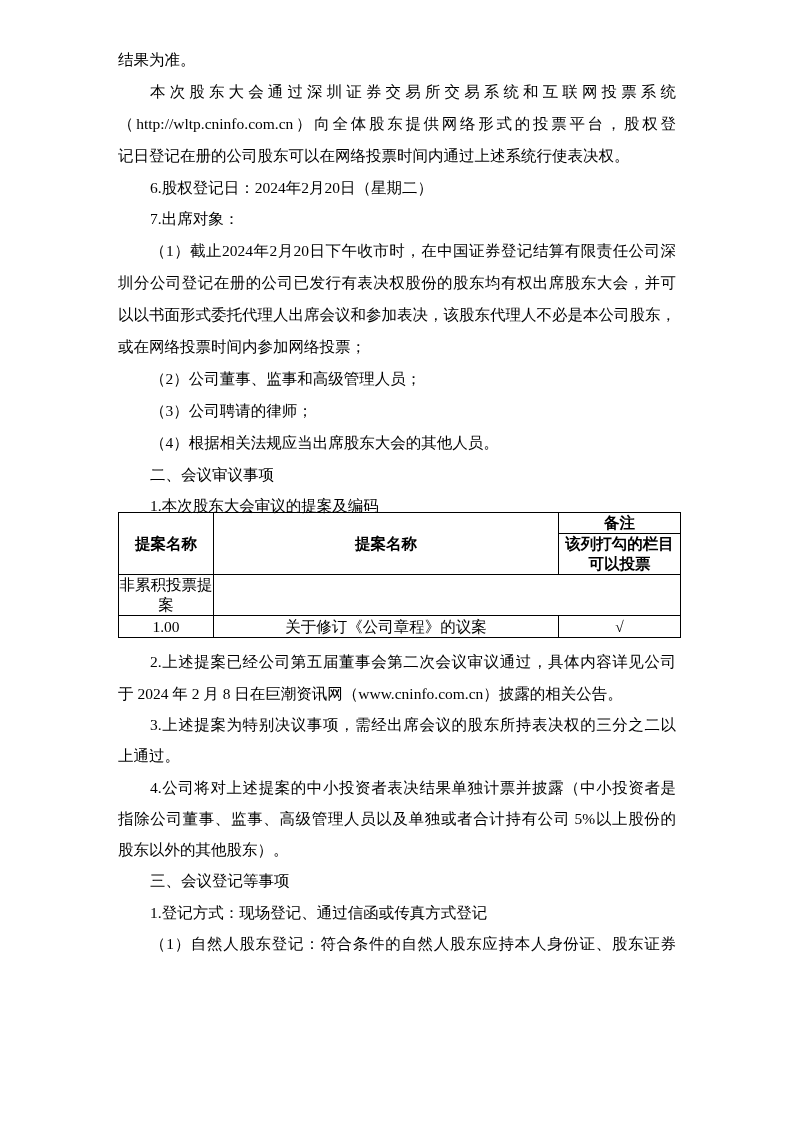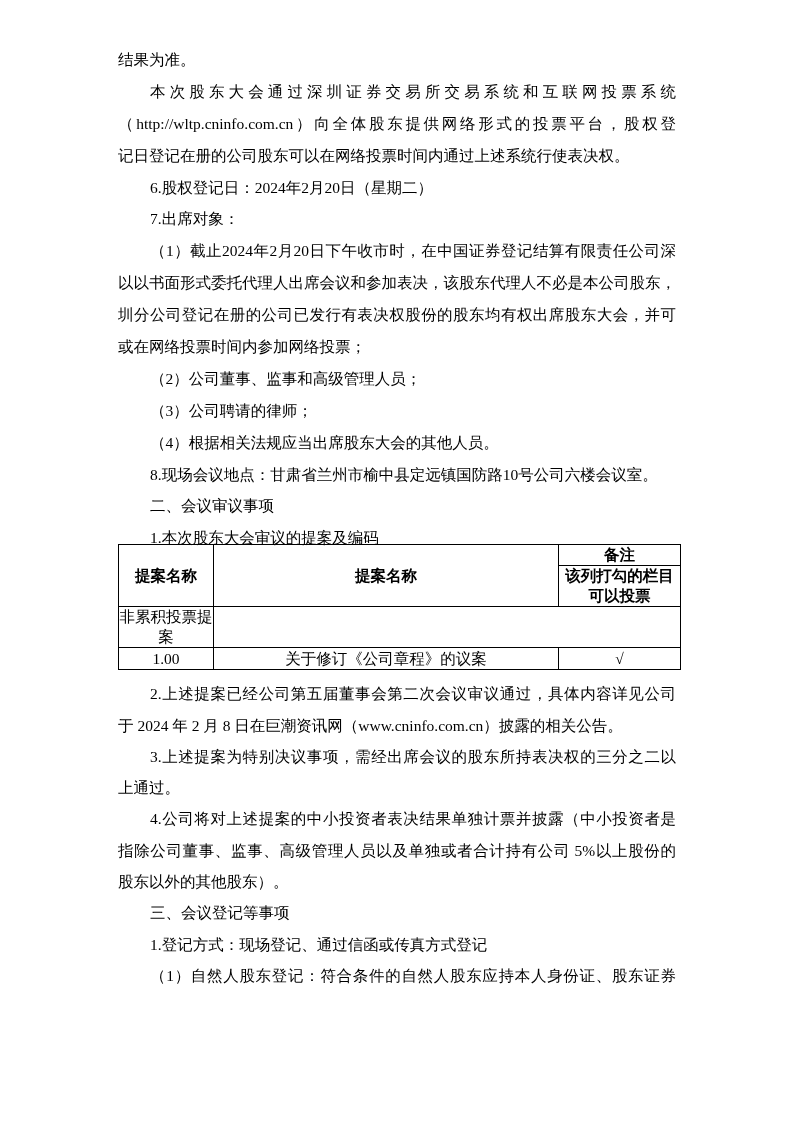--- a/index.html
+++ b/index.html
@@ -70,27 +70,26 @@
 
 <div class="page">
 
   <div class="ln">结果为准。</div>
   <div class="ln ind just">本次股东大会通过深圳证券交易所交易系统和互联网投票系统</div>
   <div class="ln just">（http://wltp.cninfo.com.cn）向全体股东提供网络形式的投票平台，股权登</div>
   <div class="ln">记日登记在册的公司股东可以在网络投票时间内通过上述系统行使表决权。</div>
   <div class="ln ind">6.股权登记日：2024年2月20日（星期二）</div>
   <div class="ln ind">7.出席对象：</div>
   <div class="ln ind just">（1）截止2024年2月20日下午收市时，在中国证券登记结算有限责任公司深</div>
+  <div class="ln just">圳分公司登记在册的公司已发行有表决权股份的股东均有权出席股东大会，并可</div>
   <div class="ln just">以以书面形式委托代理人出席会议和参加表决，该股东代理人不必是本公司股东，</div>
-  <div class="ln just">圳分公司登记在册的公司已发行有表决权股份的股东均有权出席股东大会，并可</div>
   <div class="ln">或在网络投票时间内参加网络投票；</div>
   <div class="ln ind">（2）公司董事、监事和高级管理人员；</div>
   <div class="ln ind">（3）公司聘请的律师；</div>
   <div class="ln ind">（4）根据相关法规应当出席股东大会的其他人员。</div>
-  <div class="ln ind">8.现场会议地点：甘肃省兰州市榆中县定远镇国防路10号公司六楼会议室。</div>
   <div class="ln ind b">二、会议审议事项</div>
   <div class="ln ind">1.本次股东大会审议的提案及编码</div>
 
   <table class="proposal">
     <tbody>
       <tr class="r-remark-title">
         <td class="col-code hdr" rowspan="2">提案名称</td>
         <td class="col-name hdr" rowspan="2">提案名称</td>
         <td class="col-remark hdr">备注</td>
       </tr>

